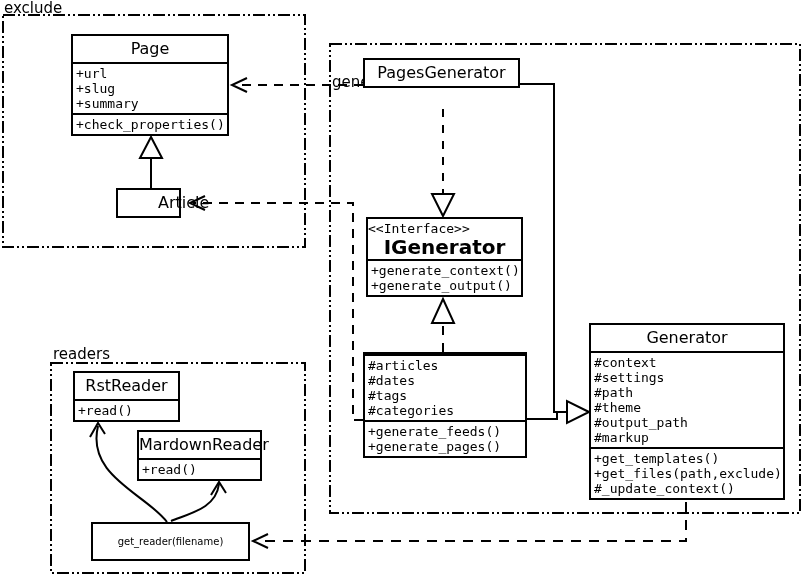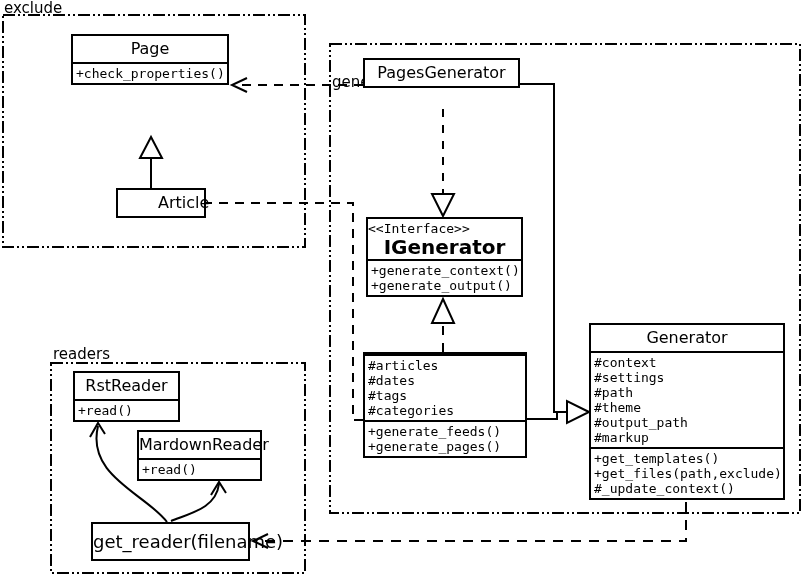--- a/index.html
+++ b/index.html
@@ -25,21 +25,21 @@
   }
   .ttl-name{
     font-size:20px;font-weight:bold;line-height:20px;text-align:center;
     padding-bottom:2px;white-space:nowrap;
   }
   .comp{border-top:2px solid #000;padding:2px 3px;}
   .mem{
     font-family:"DejaVu Sans Mono",monospace;font-size:13px;line-height:15px;
     white-space:pre;
   }
-  .fnbox-text{font-size:18px;line-height:35px;text-align:center;white-space:nowrap;}
+  .fnbox-text{font-size:10px;line-height:35px;text-align:center;white-space:nowrap;}
 </style>
 </head>
 <body>
 
 <div class="canvas">
 
   <svg class="wires" width="803" height="579" viewBox="0 0 803 579">
 
     <rect x="3" y="15" width="302" height="232" fill="none" stroke="#000" stroke-width="2" stroke-dasharray="12 3 2 3 2 3"></rect>
     <rect x="330" y="44" width="470" height="469" fill="none" stroke="#000" stroke-width="2" stroke-dasharray="12 3 2 3 2 3"></rect>
@@ -95,25 +95,30 @@
     </g>
   </svg>
 
   <div class="pkg-label" style="left:4px;top:1px;">exclude</div>
   <div class="pkg-label" style="left:332px;top:30px;margin-top:45px;">generators</div>
   <div class="pkg-label" style="left:53px;top:347px;">readers</div>
 
   <div class="cls" style="left:71px;top:34px;width:158px;">
     <div class="ttl">Page</div>
     <div class="comp">
+      <div class="mem">+url</div>
+      <div class="mem">+slug</div>
+      <div class="mem">+summary</div>
+    </div>
+    <div class="comp">
       <div class="mem">+check_properties()</div>
     </div>
   </div>
 
-  <div class="cls" style="left:116px;top:188px;width:90px;padding-left:40px;">
+  <div class="cls" style="left:116px;top:188px;width:65px;padding-left:40px;">
     <div class="ttl">Article</div>
   </div>
 
   <div class="cls" style="left:363px;top:58px;width:157px;">
     <div class="ttl">PagesGenerator</div>
   </div>
 
   <div class="cls" style="left:366px;top:217px;width:157px;">
     <div class="ttl-stereo">&lt;&lt;Interface&gt;&gt;</div>
     <div class="ttl-name">IGenerator</div>

